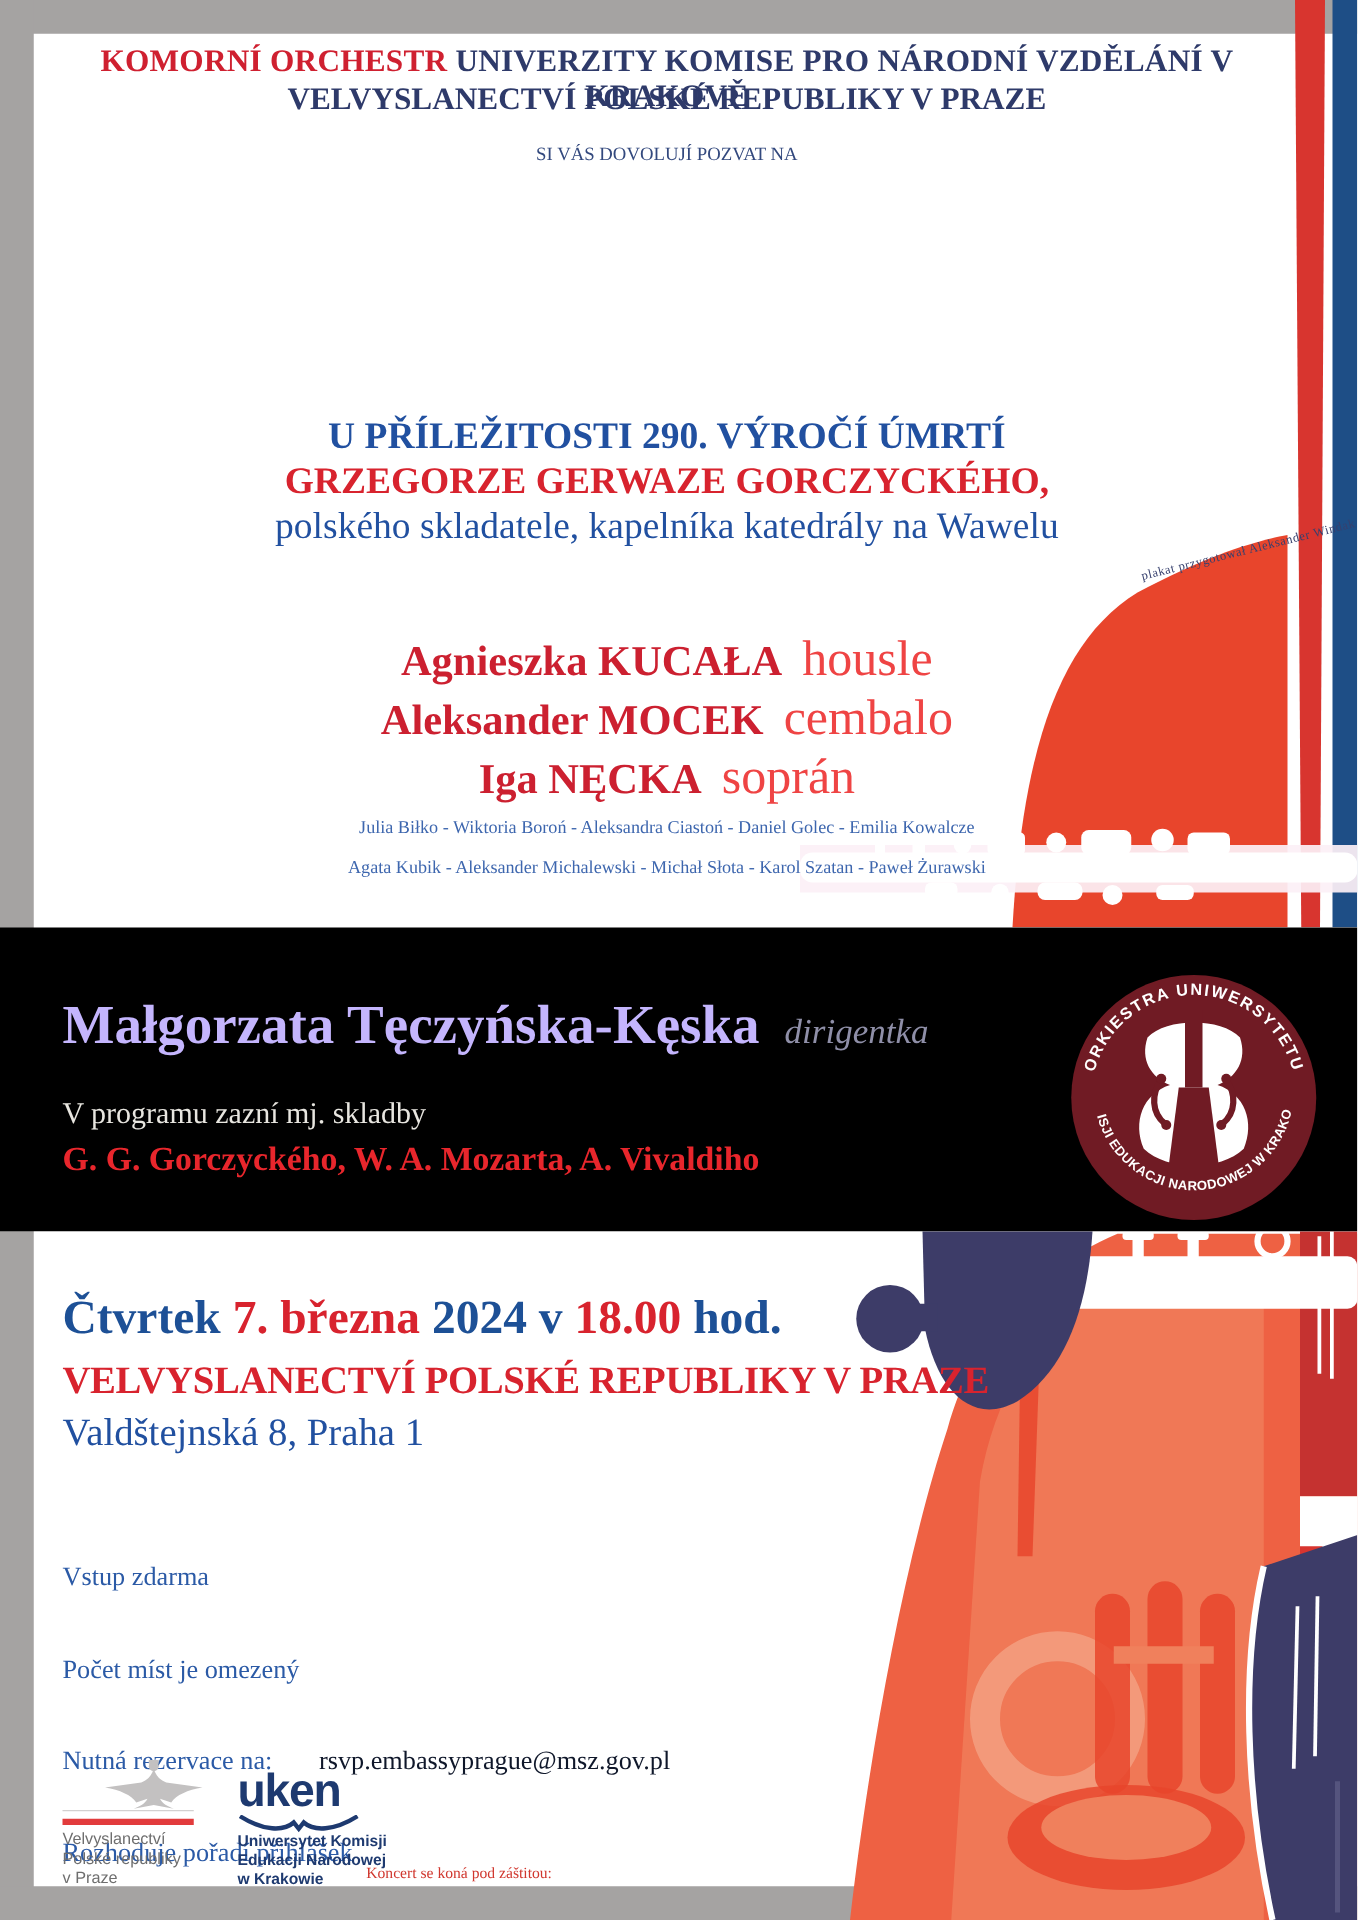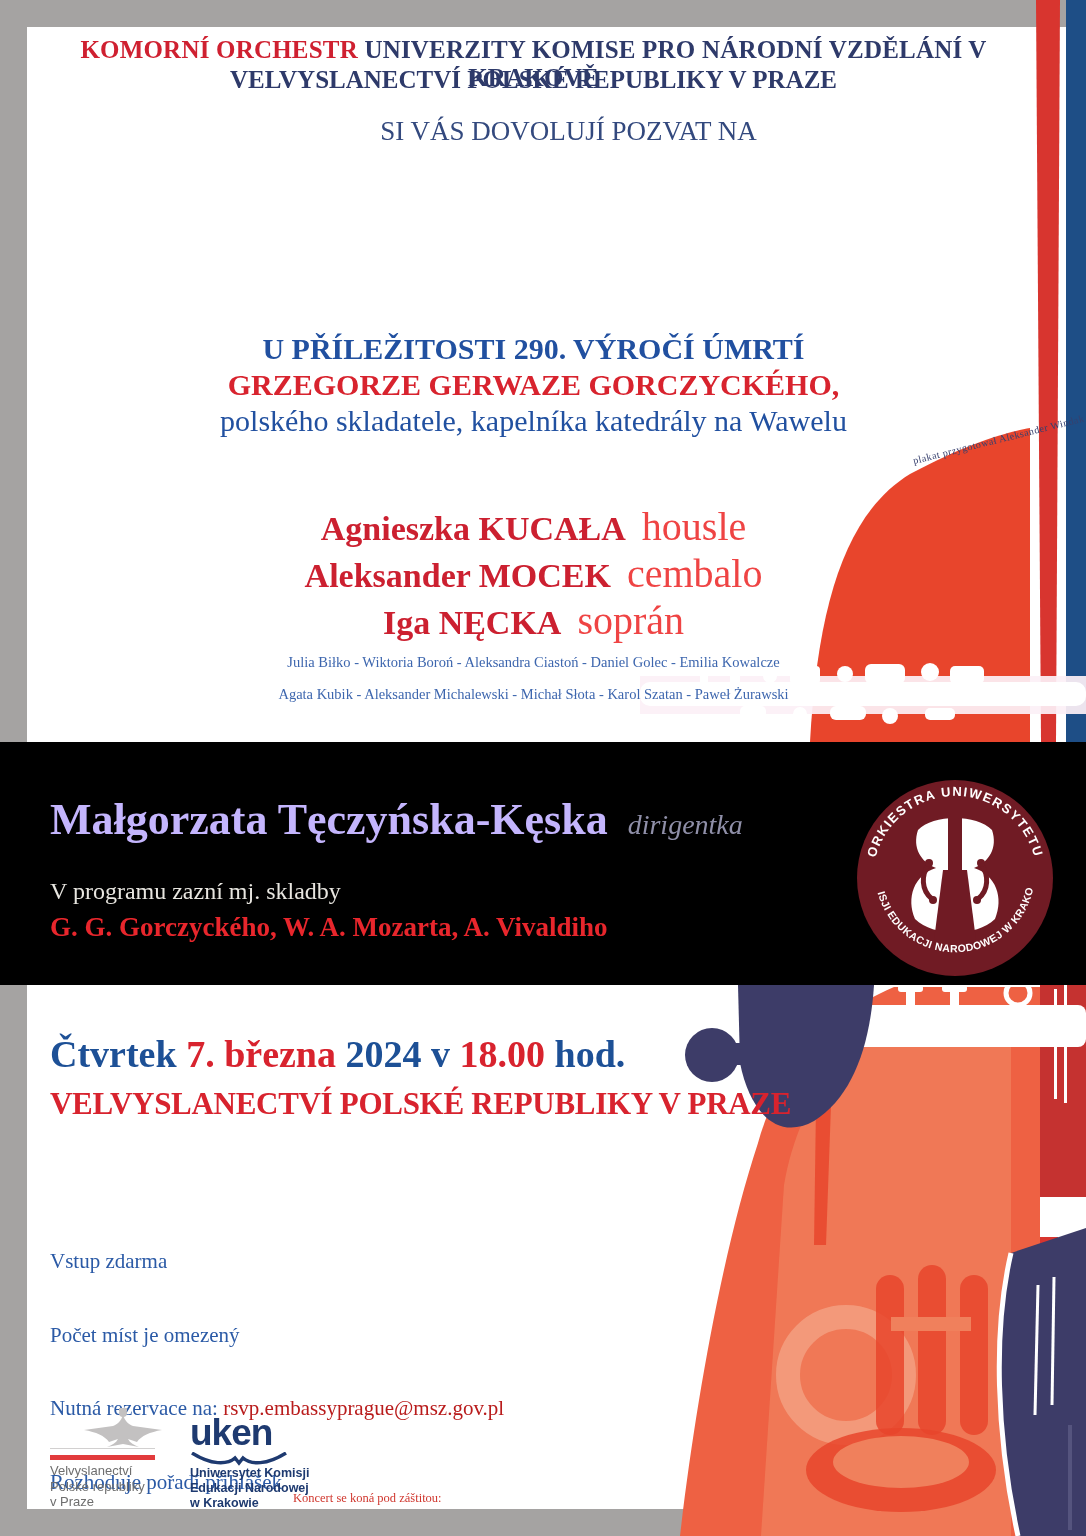--- a/index.html
+++ b/index.html
@@ -17,21 +17,21 @@
   .credit-text{font-family:"Liberation Serif",serif;font-size:10px;fill:#37406e;letter-spacing:.5px;}
 
   
   .art-lower{position:absolute;right:0;top:985px;width:420px;height:551px;z-index:2;}
 
   
   .center-line{position:absolute;left:27px;width:1013px;text-align:center;white-space:pre-wrap;}
   .hdr{top:36px;font-size:25px;font-weight:bold;letter-spacing:.2px;color:#2e3a6a;z-index:4;}
   .hdr .red{color:#cf2030;}
   .hdr2{top:66px;font-size:25px;font-weight:bold;color:#2e3a6a;z-index:4;}
-  .invite{top:116px;font-size:27px;color:#33497e;z-index:4;padding-left:35px;}
+  .invite{top:116px;font-size:15px;color:#33497e;z-index:4;}
   .title{top:160px;font-size:150px;line-height:1;font-weight:normal;color:#d8232e;letter-spacing:4px;z-index:4;}
   .occ1{top:332px;font-size:30px;font-weight:bold;color:#2150a0;z-index:4;}
   .occ2{top:368px;font-size:30px;font-weight:bold;color:#d8232e;z-index:4;}
   .occ3{top:404px;font-size:30px;color:#2150a0;z-index:4;}
 
   .performers{position:absolute;left:27px;top:503px;width:1013px;text-align:center;z-index:4;}
   .performer{height:47px;line-height:47px;}
   .performer .pname{font-size:34px;font-weight:bold;color:#cc2030;}
   .performer .prole{font-size:40px;color:#ef4444;margin-left:16px;}
 
@@ -49,21 +49,21 @@
   .arc-text{font-family:"Liberation Sans",sans-serif;font-weight:bold;fill:#ffffff;}
 
   
   .event-date{position:absolute;left:50px;top:1032px;font-size:38px;font-weight:bold;white-space:pre-wrap;z-index:4;}
   .event-date .blue{color:#1d5096;}
   .event-date .red{color:#d8232e;}
   .venue{position:absolute;left:50px;top:1086px;font-size:31px;font-weight:bold;letter-spacing:-.3px;color:#d8232e;z-index:4;}
   .address{position:absolute;left:50px;top:1128px;font-size:31px;color:#2150a0;z-index:4;}
 
   .info{position:absolute;left:50px;top:1200px;font-size:21px;line-height:24.5px;color:#2b5aa6;white-space:pre-wrap;z-index:4;}
-  .info .red{color:#b91c1c;}
+  .info .red{color:#0f172a;margin-left:32px;}
 
   
   .eagle{position:absolute;left:78px;top:1408px;width:90px;height:40px;z-index:4;}
   .flag{position:absolute;left:50px;top:1448px;width:105px;z-index:4;}
   .flag .w{height:6px;background:#ffffff;border-top:1px solid #d2d0d0;}
   .flag .r{height:5px;background:#e23b3c;}
   .embassy-txt{position:absolute;left:50px;top:1463px;font-family:"Liberation Sans",sans-serif;
                font-size:13px;line-height:15.5px;color:#6e6e6e;z-index:4;}
   .uken-logo{position:absolute;left:190px;top:1412px;font-family:"Liberation Sans",sans-serif;
              font-size:37px;font-weight:bold;letter-spacing:-1px;color:#1e3a70;z-index:4;}
@@ -193,20 +193,21 @@
         <textPath href="#arcT" startOffset="50%">ORKIESTRA UNIWERSYTETU</textPath>
       </text>
       <text class="arc-text" font-size="10.5" letter-spacing="0.4" text-anchor="middle">
         <textPath href="#arcB" startOffset="50%">KOMISJI EDUKACJI NARODOWEJ W KRAKOWIE</textPath>
       </text>
     </svg>
   </div>
 
   <div class="event-date"><span class="blue">Čtvrtek </span><span class="red">7. března </span><span class="blue">2024 </span><span class="blue">v </span><span class="red">18.00 </span><span class="blue">hod.</span></div>
   <div class="venue">VELVYSLANECTVÍ POLSKÉ REPUBLIKY V PRAZE</div>
+  <div class="address">Valdštejnská 8, Praha 1</div>
 
   <div class="info">
     <div>Vstup zdarma</div>
     <div>Počet míst je omezený</div>
     <div><span>Nutná rezervace na: </span><span class="red">rsvp.embassyprague@msz.gov.pl</span></div>
     <div>Rozhoduje pořadí přihlášek</div>
   </div>
 
   <svg class="eagle" viewBox="0 0 90 40">
     <g fill="#c3c1c1">

